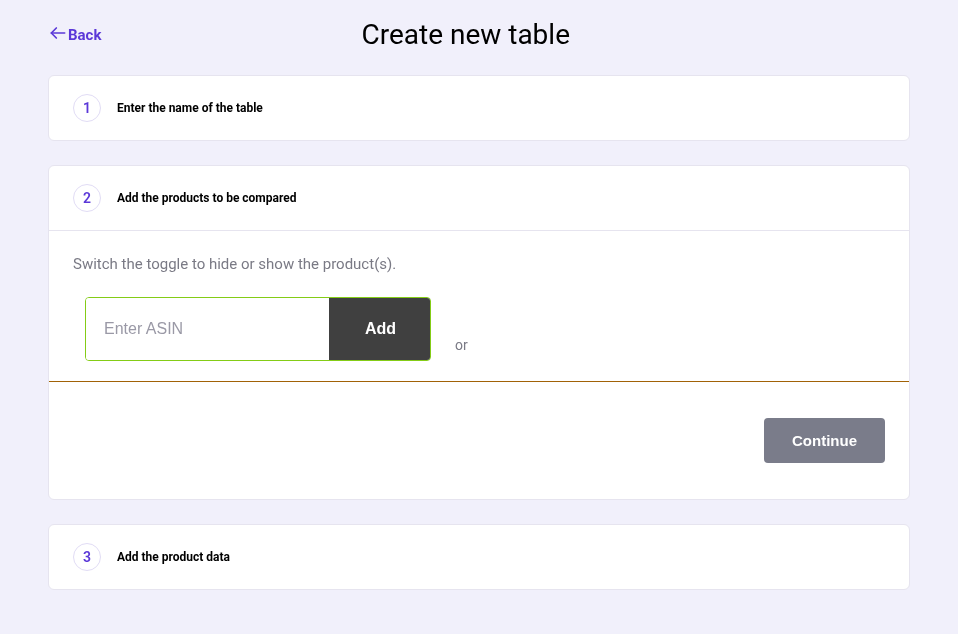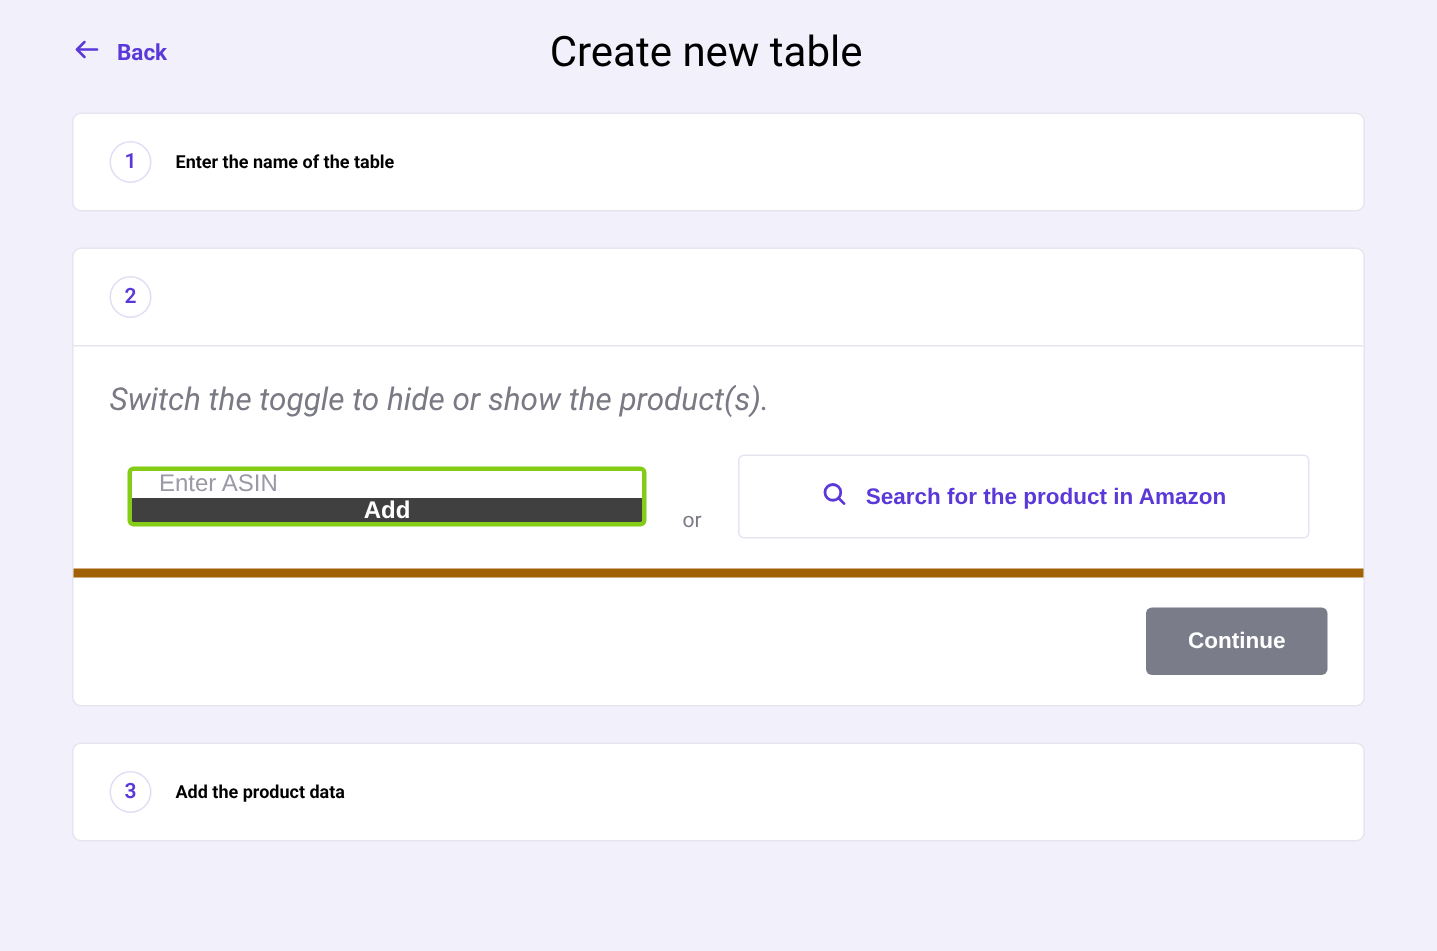--- a/index.html
+++ b/index.html
@@ -11,21 +11,20 @@
       overflow: hidden;
     }
     .header {
       display: flex;
       align-items: center;
       padding: 18px 48px 24px 48px;
     }
     .back-link {
       display: flex;
       align-items: center;
-      gap: 10px;
       color: #5b38d8;
       font-weight: 700;
       font-size: 15px;
       cursor: pointer;
     }
     .back-link svg { width: 20px; height: 20px; }
     .page-title {
       flex: 1;
       text-align: center;
       font-size: 28px;
@@ -64,38 +63,36 @@
       font-weight: 700;
       font-size: 12px;
       color: #000;
     }
     .card-body {
       border-top: 1px solid #e6e4ef;
       padding: 24px 24px 20px 24px;
     }
     .hint {
       color: #7a7a85;
-      font-size: 21px;
+      font-size: 15px;
       margin-bottom: 24px;
-      font-style: italic;
     }
     .input-row {
       display: flex;
       align-items: center;
       gap: 24px;
       padding: 0 12px;
     }
     .asin-group {
       display: flex;
       width: 346px;
-      border: 3px solid #84cc16;
+      border: 1px solid #84cc16;
       border-radius: 4px;
       overflow: hidden;
-      height: 40px;
-      flex-direction: column;
+      height: 64px;
     }
     .asin-input {
       flex: 1;
       border: none;
       outline: none;
       padding: 0 18px;
       font-size: 16px;
       color: #333;
     }
     .asin-input::placeholder { color: #9a99a6; }
@@ -123,22 +120,22 @@
       font-weight: 700;
       font-size: 15px;
       display: flex;
       align-items: center;
       justify-content: center;
       gap: 12px;
       cursor: pointer;
     }
     .search-btn svg { width: 18px; height: 18px; }
     .footer-row {
-      border-top: 6px solid #a16207;
-      padding: 20px 24px;
+      border-top: 1px solid #a16207;
+      padding: 36px 24px;
       display: flex;
       justify-content: flex-end;
     }
     .continue-btn {
       background: #7a7c8a;
       color: #fff;
       border: none;
       border-radius: 4px;
       font-weight: 700;
       font-size: 15px;
@@ -167,38 +164,30 @@
   <div class="card">
     <div class="card-header">
       <div class="step-badge">1</div>
       <div class="step-title">Enter the name of the table</div>
     </div>
   </div>
 
   <div class="card">
     <div class="card-header">
       <div class="step-badge">2</div>
+      <div class="step-title">Add the products to be compared</div>
     </div>
     <div class="card-body">
       <div class="hint">Switch the toggle to hide or show the product(s).</div>
       <div class="input-row">
         <div class="asin-group">
           <input class="asin-input" type="text" placeholder="Enter ASIN" style="">
           <button class="add-btn">Add</button>
         </div>
         <span class="or-text">or</span>
-        <button class="search-btn">
-          <span>
-            <svg viewBox="0 0 24 24" fill="none" stroke="#5b38d8" stroke-width="2.5" stroke-linecap="round" stroke-linejoin="round">
-              <circle cx="11" cy="11" r="7"></circle>
-              <line x1="21" y1="21" x2="16.2" y2="16.2"></line>
-            </svg>
-          </span>
-          <span>Search for the product in Amazon</span>
-        </button>
       </div>
     </div>
     <div class="footer-row">
       <button class="continue-btn">Continue</button>
     </div>
   </div>
 
   <div class="card">
     <div class="card-header">
       <div class="step-badge">3</div>

